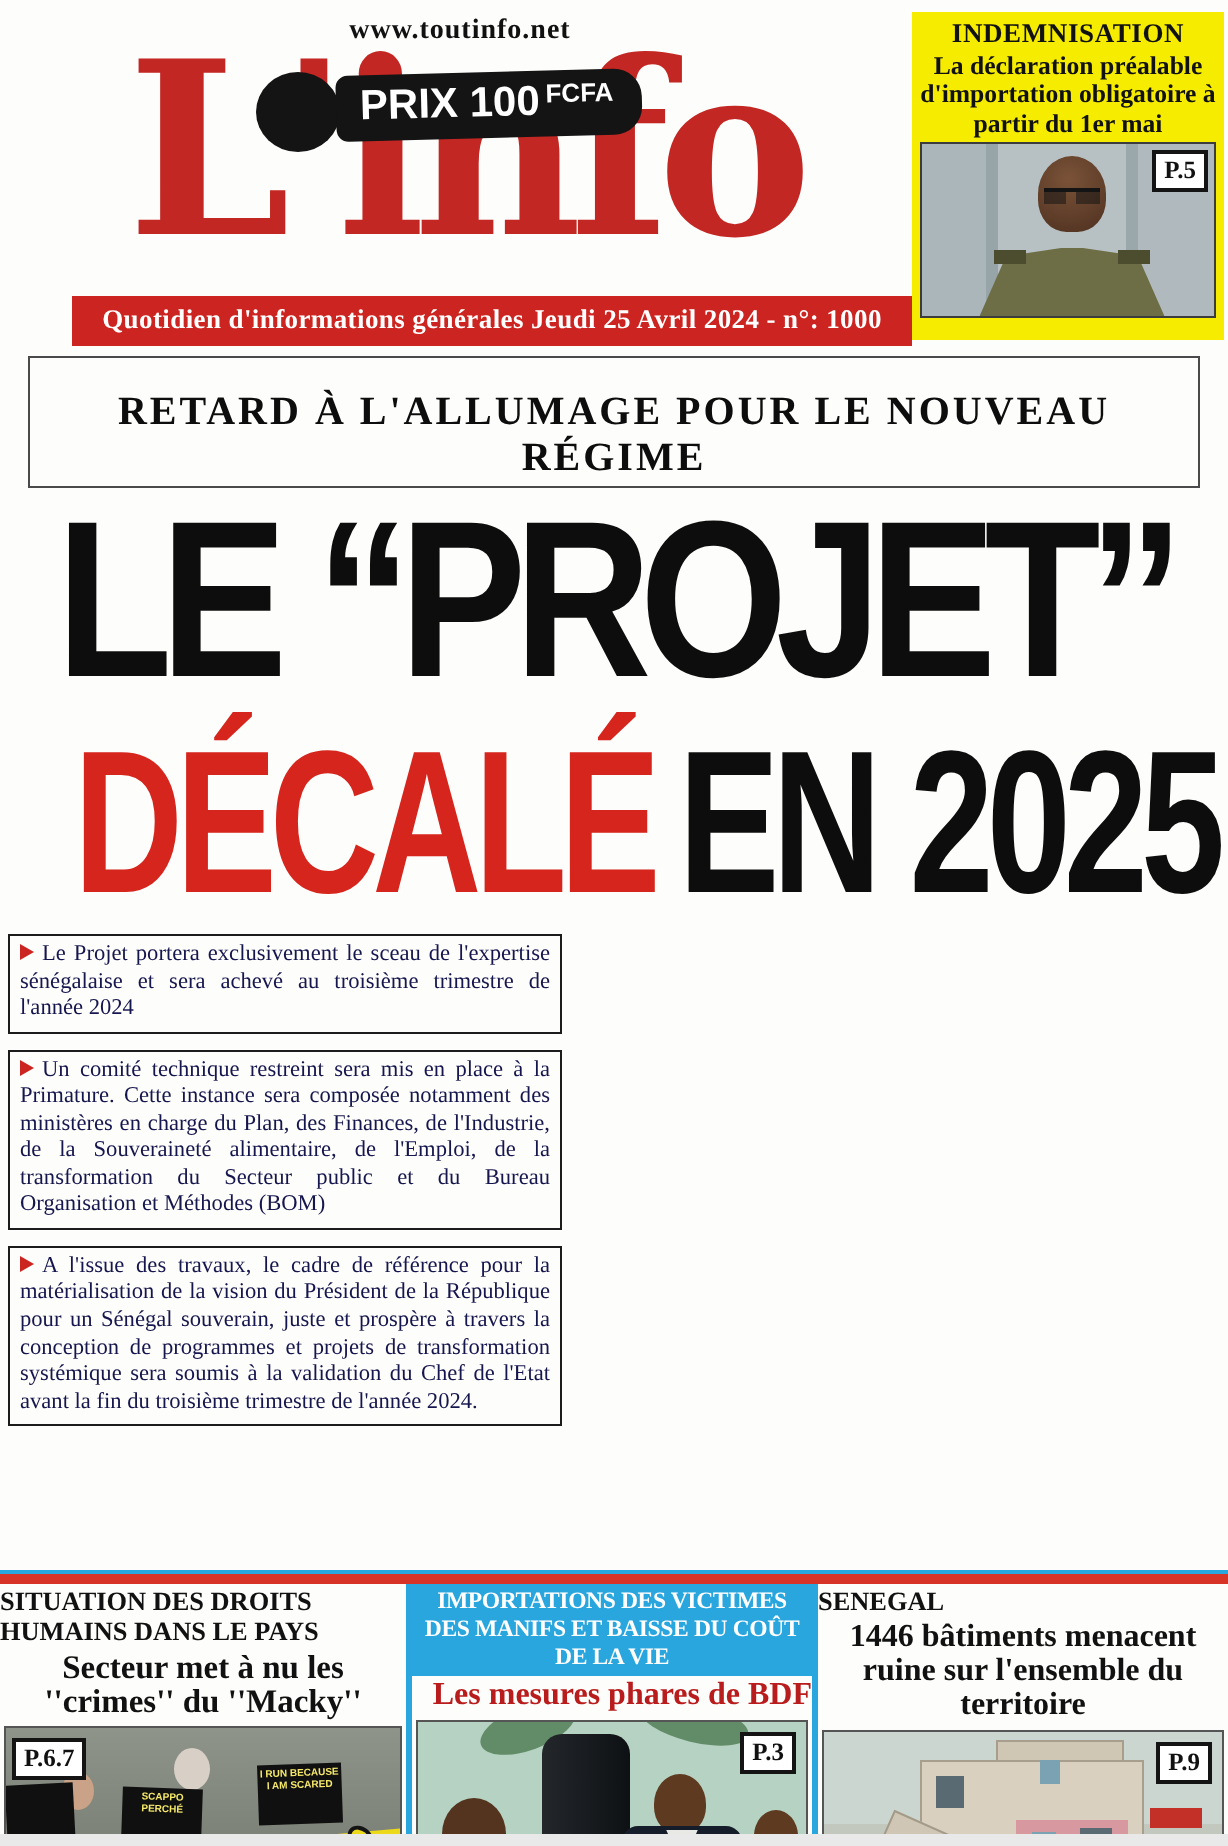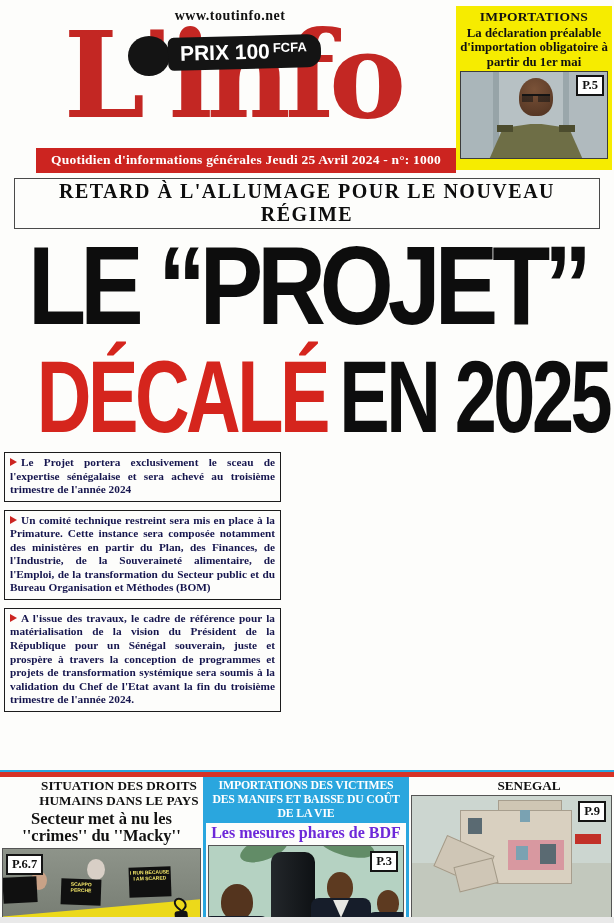--- a/index.html
+++ b/index.html
@@ -43,34 +43,34 @@
     border-top:2px solid #141414;
     background:linear-gradient(90deg, rgba(20,20,20,.55) 0 11px, transparent 11px 16px, rgba(20,20,20,.55) 16px 28px); }
   .officer-body { position:absolute; left:20px; bottom:0; width:110px; height:34px;
     background:#6e6e46; clip-path:polygon(8% 100%,20% 12%,45% 0,55% 0,80% 12%,92% 100%); }
   .officer-tab { position:absolute; bottom:26px; width:16px; height:7px; background:#4c4c2e; }
   .badge { position:absolute; background:#fff; border:2px solid #141414;
     font-weight:bold; font-size:12.5px; padding:0 4px; line-height:17px; z-index:5; }
 
   
   .lead-kicker { margin:2px 14px 0 14px; border:1px solid #4a4a4a; text-align:center;
-    font-size:20px; font-weight:600; letter-spacing:1.5px; padding:1px 0 2px; color:#0d0d0d; }
+    font-size:20px; font-weight:600; letter-spacing:1.5px; padding:16px 0 2px; color:#0d0d0d; }
   .hl { text-align:center; white-space:nowrap; font-family:"Liberation Sans", sans-serif;
     font-weight:900; color:#0d0d0d; }
   .hl-1 { font-size:96px; letter-spacing:-6px; height:114px; line-height:104px;
     transform:scale(.99,1.16); transform-origin:50% 20%; }
   .hl-2 { font-size:86px; letter-spacing:-4px; height:102px; line-height:94px;
     transform:scale(.88,1.18); transform-origin:50% 10%; }
   .hl-red { color:#d5251d; margin-right:14px; }
 
   
   .main-area { position:relative; height:322px; margin-top:3px; }
   .briefs { position:absolute; left:4px; top:4px; width:277px; }
   .brief { border:1px solid #1c1c1c; padding:3px 5px 4px; margin-bottom:8px;
-    font-weight:bold; font-size:11.3px; line-height:1.2; color:#16164e; text-align:justify; }
+    font-weight:normal; font-size:11.3px; line-height:1.2; color:#16164e; text-align:justify; }
   .tri { display:inline-block; width:0; height:0; border-top:4.5px solid transparent;
     border-bottom:4.5px solid transparent; border-left:7px solid #cc2420; margin-right:4px; }
 
   .main-photo { position:absolute; left:283px; top:0; right:0; bottom:0; overflow:hidden;
     background:linear-gradient(90deg,#c8c7c2 0 44%,#a79a8c 50%,#5d3123 58%,#37190f 78%,#50281a 100%); }
   .stairs { position:absolute; right:0; top:0; width:42%; height:100%;
     background:repeating-linear-gradient(100deg, rgba(196,150,114,.35) 0 9px, transparent 9px 26px); }
   .cap { position:absolute; left:92px; top:12px; width:152px; height:88px;
     background:radial-gradient(circle at 50% 20%, #2a361f, #10160b 75%);
     border-radius:50% 50% 14% 14%; }
@@ -95,25 +95,25 @@
   .badge-red { border-color:#cc2420; }
 
   
   .strip-cyan { height:2px; background:#2aa6de; }
   .strip-red { height:5px; background:#d73327; }
   .bottom { display:flex; height:198px; }
   .col { position:relative; display:flex; flex-direction:column; }
   .col-left { width:203px; }
   .col-mid { width:206px; border-left:3px solid #2aa6de; border-right:3px solid #2aa6de; }
   .col-right { flex:1; }
-  .kicker-sm { text-align:center; font-size:13.2px; font-weight:600; line-height:1.12; padding-top:2px;margin-left:35px; }
+  .kicker-sm { text-align:left; font-size:13.2px; font-weight:600; line-height:1.12; padding-top:2px; }
   .title-sm { text-align:center; font-weight:bold; font-size:16.5px; line-height:1.08; padding:1px 2px 2px; }
   .kicker-cyan { background:#2aa6de; color:#fff; text-align:center; font-weight:bold;
     font-size:11.8px; line-height:1.18; padding:2px 1px; letter-spacing:-.2px; }
-  .title-blue { color:#6d28d9; text-align:center; font-weight:bold; font-size:16px; padding:1px 0 2px; }
+  .title-blue { color:#b91c1c; text-align:right; font-weight:bold; font-size:16px; padding:1px 0 2px; }
   .photo { position:relative; flex:1; margin:1px 2px 2px; overflow:hidden; border:1px solid #555; }
 
   
   .ph-amnesty { background:linear-gradient(180deg,#8e948a,#767c72 60%); }
   .crowd-head { position:absolute; border-radius:50%; }
   .placard { position:absolute; background:#101010; color:#f5e86a; font-family:"Liberation Sans",sans-serif;
     font-weight:bold; font-size:5px; line-height:1.25; text-align:center; padding:2px 1px; }
   .amnesty-banner { position:absolute; left:-8px; right:-8px; bottom:-10px; height:74px;
     background:#ecd91a; transform:rotate(-5deg); padding:8px 0 0 16px; }
   .amnesty-line1 { font-family:"Liberation Sans",sans-serif; font-weight:900; font-size:24px;
@@ -150,21 +150,21 @@
   <div class="masthead">
     <div class="site-url">www.toutinfo.net</div>
     <div class="logo">L'info</div>
     <div class="logo-dot"></div>
     <div class="price-ribbon">
       <span>PRIX 100</span><span class="unit">FCFA</span>
     </div>
     <div class="dateline">Quotidien d'informations générales Jeudi 25 Avril 2024 - n°: 1000</div>
 
     <div class="promo">
-      <div class="promo-kicker">IMPORTATIONS</div>
+      <div class="promo-kicker">INDEMNISATION</div>
       <div class="promo-title">La déclaration préalable d'importation obligatoire à partir du 1er mai</div>
       <div class="promo-photo">
         <div class="officer-window"></div>
         <div class="officer-head"></div>
         <div class="officer-glasses"></div>
         <div class="officer-body"></div>
         <div class="officer-tab" style="left:36px;"></div>
         <div class="officer-tab" style="left:98px;"></div>
         <div class="badge" style="top:3px; right:3px;">P.5</div>
       </div>
@@ -173,21 +173,21 @@
 
   <div class="lead-kicker">RETARD À L'ALLUMAGE POUR LE NOUVEAU RÉGIME</div>
   <div class="hl hl-1">LE “PROJET”</div>
   <div class="hl hl-2">
     <span class="hl-red">DÉCALÉ</span><span>EN 2025</span>
   </div>
 
   <div class="main-area">
     <div class="briefs">
       <div class="brief"><span class="tri"></span><span>Le Projet portera exclusivement le sceau de l'expertise sénégalaise et sera achevé au troisième trimestre de l'année 2024</span></div>
-      <div class="brief"><span class="tri"></span><span>Un comité technique restreint sera mis en place à la Primature. Cette instance sera composée notamment des ministères en partir du Plan, des Finances, de l'Industrie, de la Souveraineté alimentaire, de l'Emploi, de la transformation du Secteur public et du Bureau Organisation et Méthodes (BOM)</span></div>
+      <div class="brief"><span class="tri"></span><span>Un comité technique restreint sera mis en place à la Primature. Cette instance sera composée notamment des ministères en charge du Plan, des Finances, de l'Industrie, de la Souveraineté alimentaire, de l'Emploi, de la transformation du Secteur public et du Bureau Organisation et Méthodes (BOM)</span></div>
       <div class="brief"><span class="tri"></span><span>A l'issue des travaux, le cadre de référence pour la matérialisation de la vision du Président de la République pour un Sénégal souverain, juste et prospère à travers la conception de programmes et projets de transformation systémique sera soumis à la validation du Chef de l'Etat avant la fin du troisième trimestre de l'année 2024.</span></div>
     </div>
 
   </div>
 
   <div class="strip-cyan"></div>
   <div class="strip-red"></div>
 
   <div class="bottom">
 
@@ -226,20 +226,21 @@
         <div class="suit" style="left:-6px; top:70px; width:66px; height:48px;"></div>
         <div class="head-m" style="left:168px; top:44px; width:22px; height:26px;"></div>
         <div class="suit" style="left:158px; top:66px; width:44px; height:50px;"></div>
 
         <div class="badge" style="top:5px; right:5px;">P.3</div>
       </div>
     </div>
 
     <div class="col col-right">
       <div class="kicker-sm">SENEGAL</div>
+      <div class="title-sm" style="font-size:16px;">1446 bâtiments menacent ruine sur l'ensemble du territoire</div>
       <div class="photo ph-building">
         <div class="bld-top"></div>
         <div class="bld-main"></div>
         <div class="win" style="left:108px; top:14px; width:10px; height:12px;"></div>
         <div class="bld-pink"></div>
         <div class="win" style="left:104px; top:50px; width:12px; height:14px;"></div>
         <div class="hole" style="left:128px; top:48px; width:16px; height:20px;"></div>
         <div class="hole" style="left:56px; top:22px; width:14px; height:16px;"></div>
         <div class="slab" style="left:26px; top:48px; width:52px; height:34px; transform:rotate(24deg);"></div>
         <div class="slab" style="left:44px; top:66px; width:40px; height:26px; transform:rotate(-14deg);"></div>

